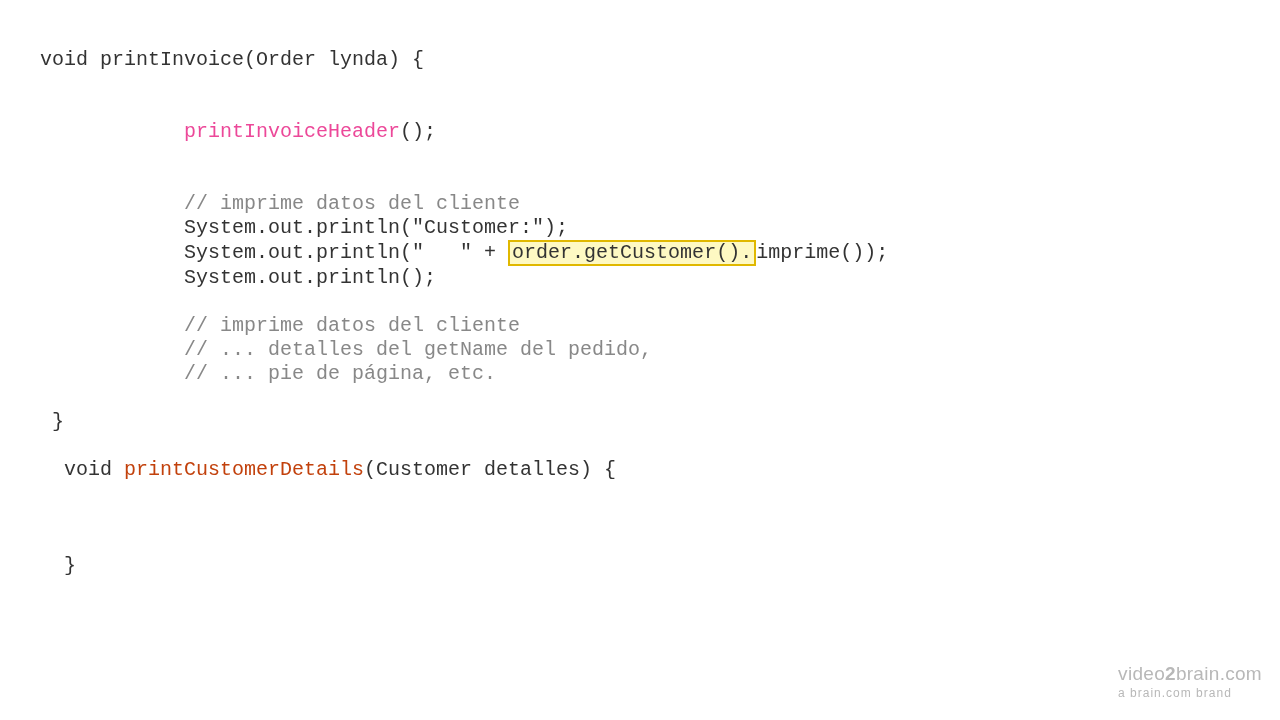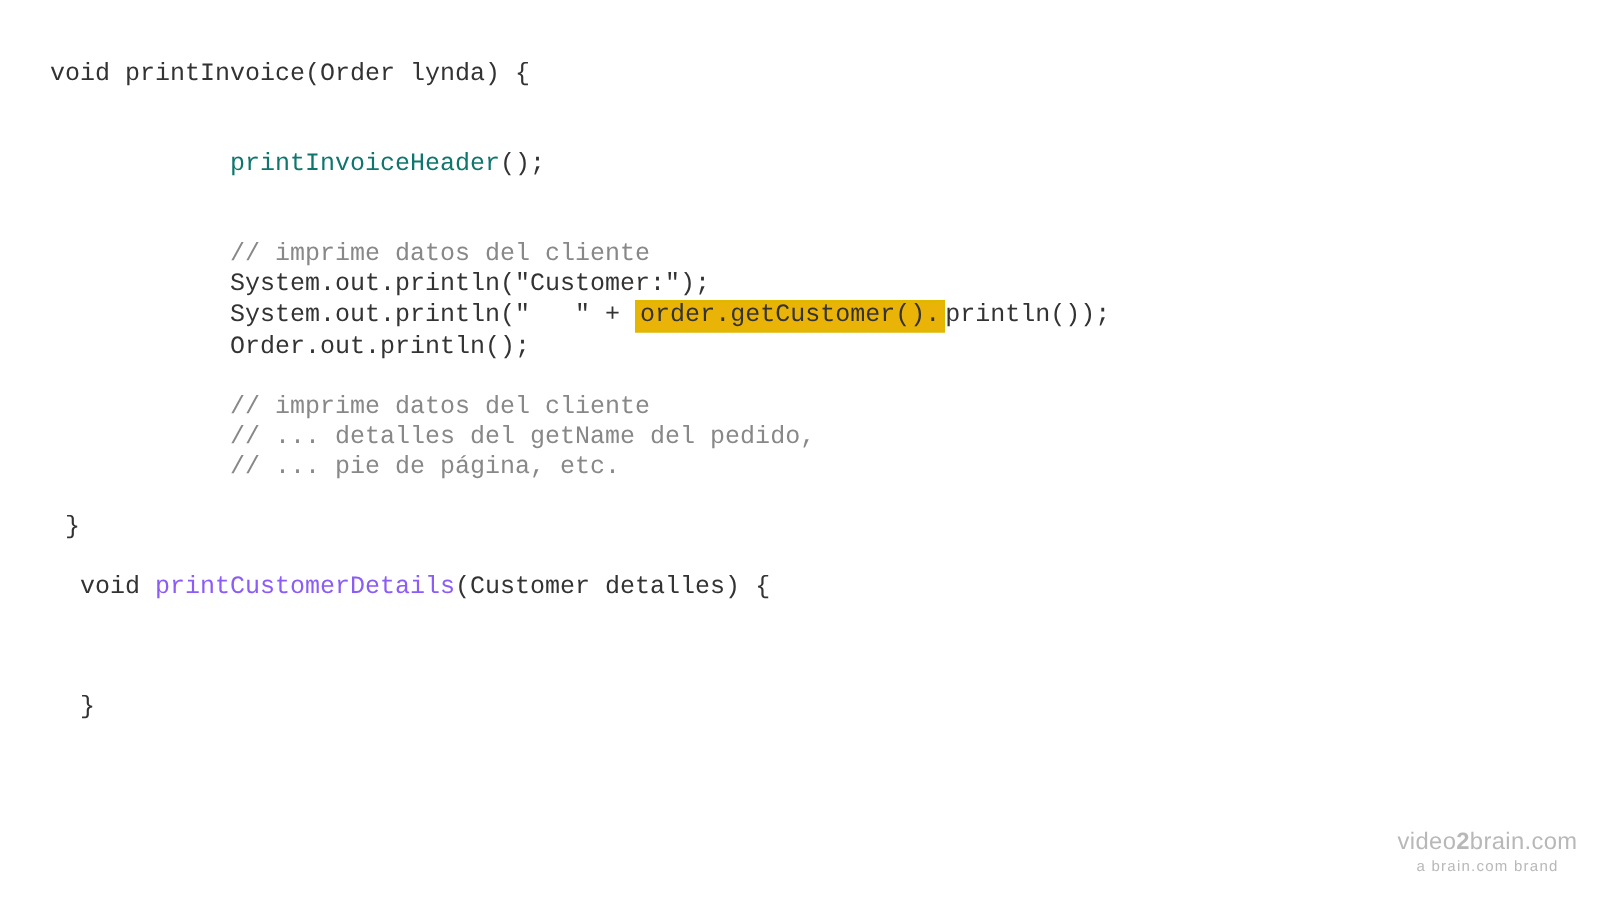--- a/index.html
+++ b/index.html
@@ -12,35 +12,35 @@
     color: #333333;
     width: 1280px;
     height: 720px;
     position: relative;
     overflow: hidden;
   }
   .code-container {
     padding: 48px 40px;
     white-space: pre;
   }
-  .method-call { color: #0f766e; }
-  .method-def { color: #8b5cf6; text-align: center; }
+  .method-call { color: #ec4899; }
+  .method-def { color: #c2410c; text-align: center; }
   .comment { color: #888888; margin-top: 20px; }
   .highlight {
-    background: #eab308;
+    background: #fef9c3;
     border: 2px solid #e0b800;
     padding: 0 2px;
     display: inline-block;
     line-height: 1.1;
   }
   .watermark {
     position: absolute;
     bottom: 20px;
     right: 18px;
-    text-align: center;
+    text-align: left;
     color: #b8b8b8;
     font-family: Arial, sans-serif;
     margin-left: 44px;
   }
   .watermark .brand-top {
     font-size: 19px;
     letter-spacing: 0.3px;
   }
   .watermark .brand-top .bold { font-weight: 700; }
   .watermark .brand-bottom {
@@ -52,22 +52,22 @@
 <body>
 
 <div class="code-container"><span><span>void </span><span>printInvoice</span><span>(Order lynda) {</span></span>
 
 
 <span><span>            </span><span class="method-call">printInvoiceHeader</span><span>();</span></span>
 
 
 <span><span>            </span><span class="comment">// imprime datos del cliente</span></span>
 <span><span>            </span><span>System.out.println("Customer:");</span></span>
-<span><span>            </span><span>System.out.println("   " + </span><span class="highlight">order.getCustomer().</span><span>println());</span></span>
-<span><span>            </span><span>Order.out.println();</span></span>
+<span><span>            </span><span>System.out.println("   " + </span><span class="highlight">order.getCustomer().</span><span>imprime());</span></span>
+<span><span>            </span><span>System.out.println();</span></span>
 
 <span><span>            </span><span class="comment">// imprime datos del cliente</span></span>
 <span><span>            </span><span class="comment">// ... detalles del getName del pedido,</span></span>
 <span><span>            </span><span class="comment">// ... pie de página, etc.</span></span>
 
 <span> }</span>
 
 <span><span>  void </span><span class="method-def">printCustomerDetails</span><span>(Customer detalles) {</span></span>
 
 

